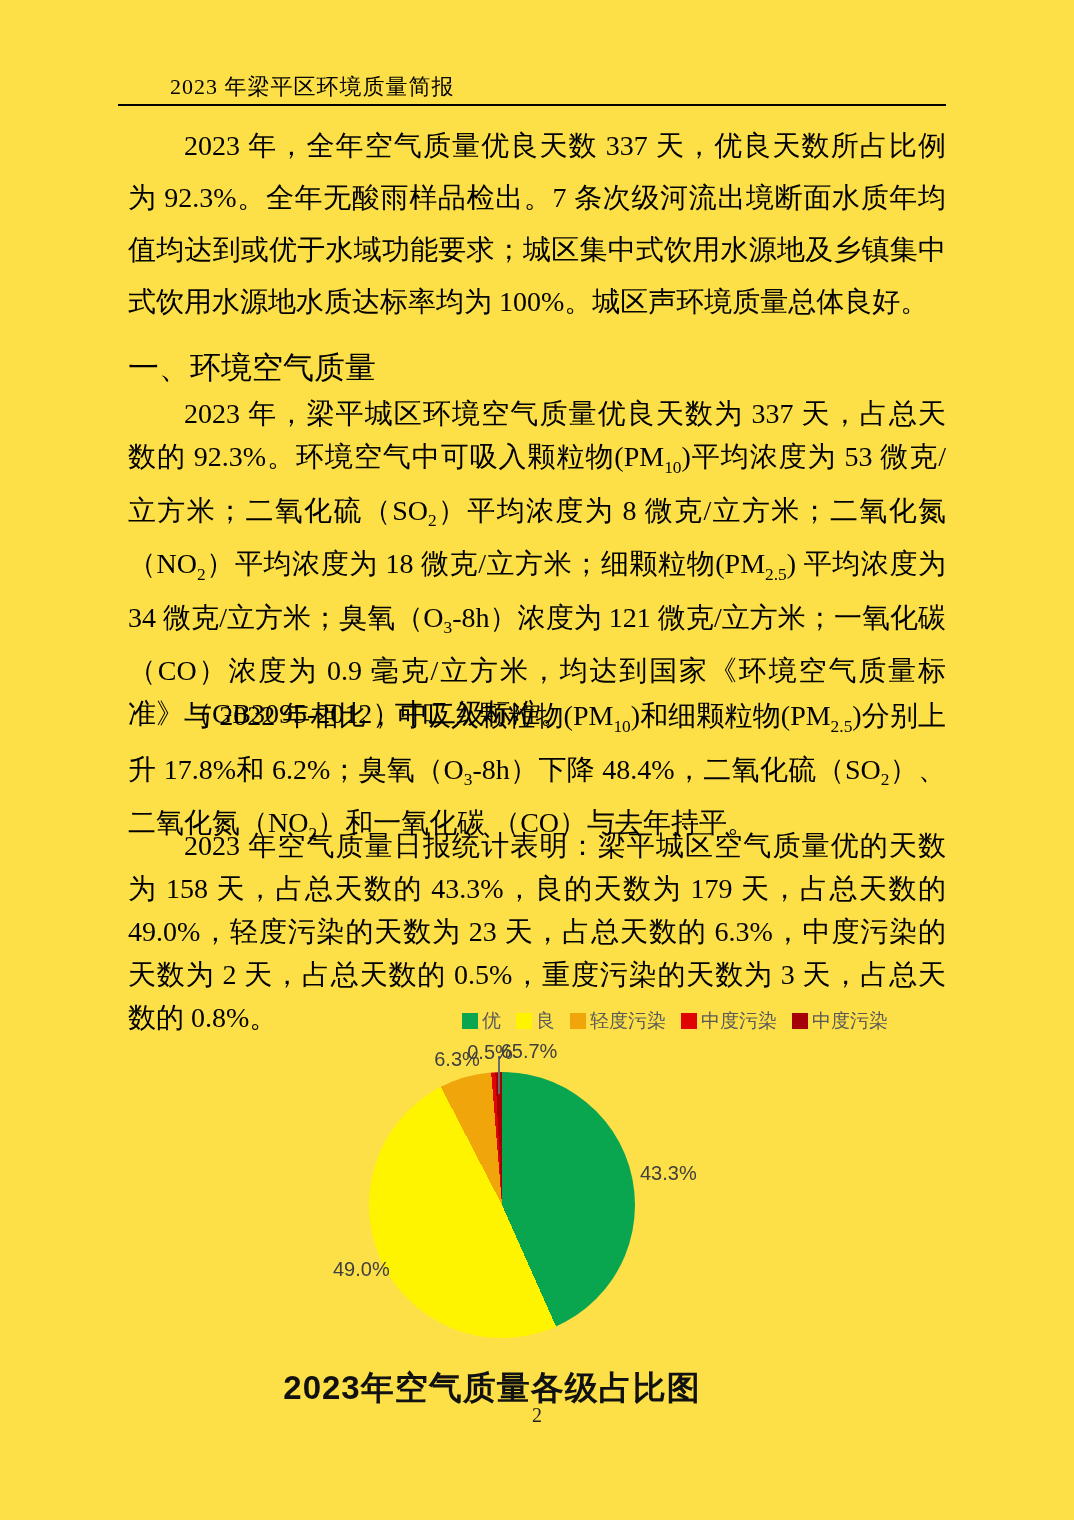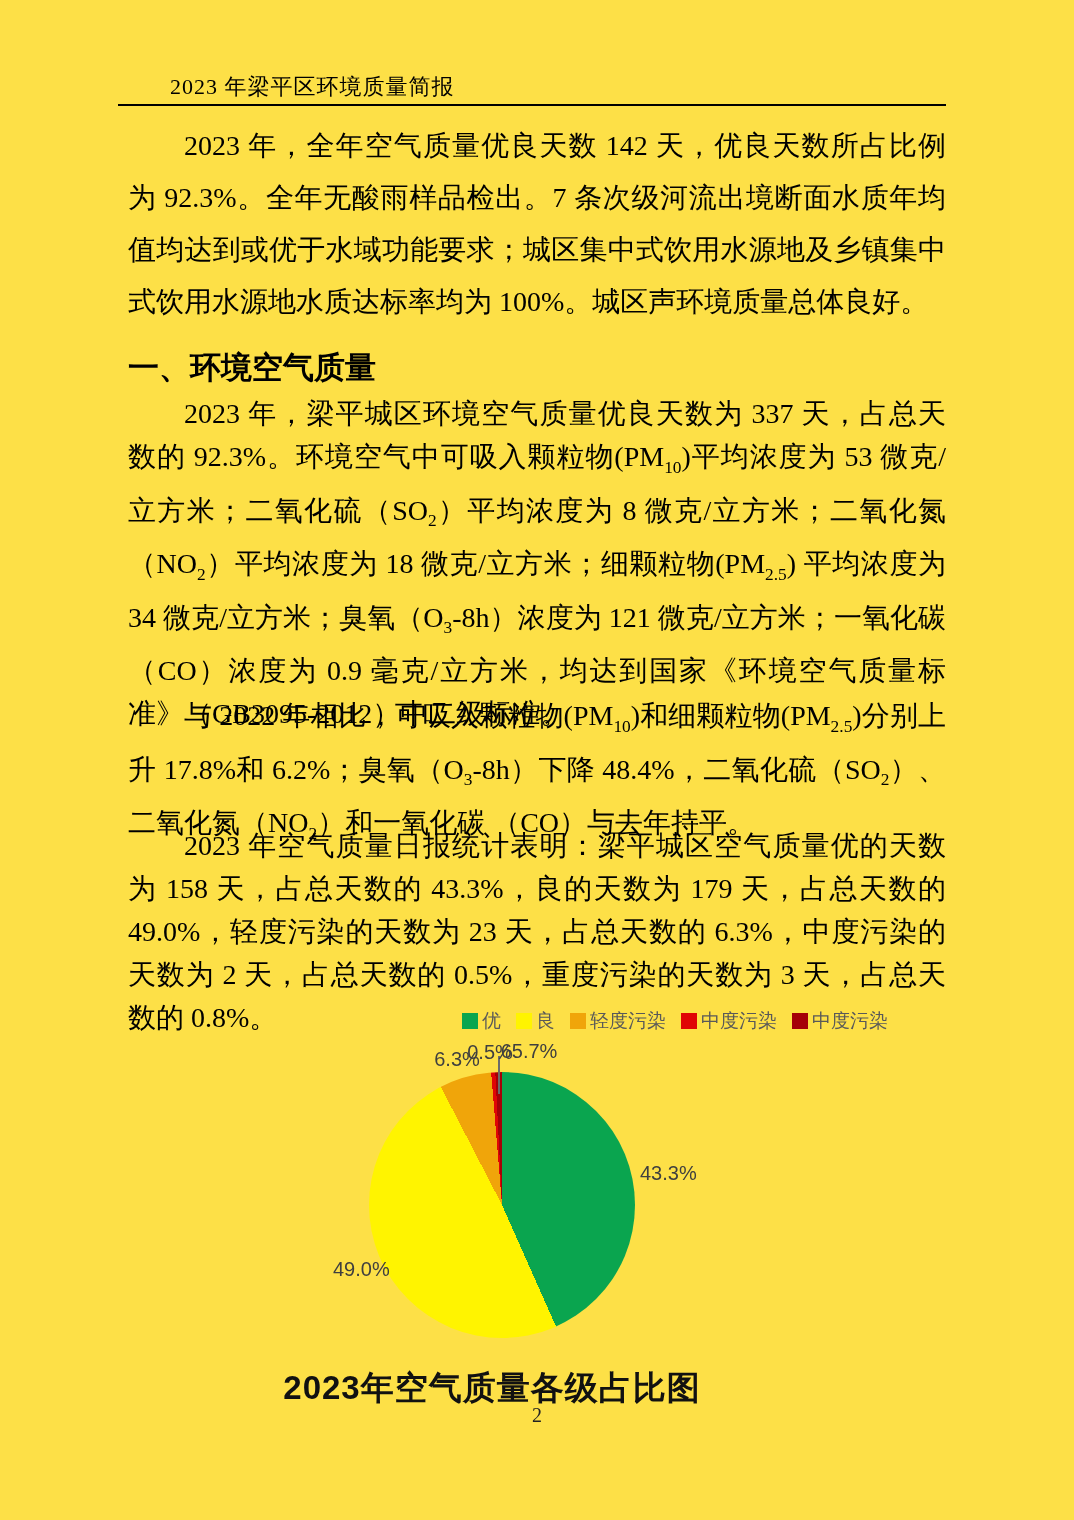--- a/index.html
+++ b/index.html
@@ -13,21 +13,21 @@
   .header-rule  { position:absolute; left:118px; top:104px; width:828px; height:2px; background:#000; }
 
   
   .body {
     position:absolute; left:128px; width:818px; margin:0;
     font-size:28px; text-align:justify; text-indent:2em;
   }
   .p1 { top:120px; line-height:52px; }
   .section {
     position:absolute; left:128px; top:350px; margin:0;
-    font-size:31px; font-weight:bold; line-height:36px;
+    font-size:31px; font-weight:normal; line-height:36px;
     font-family:"Liberation Serif","DejaVu Serif",serif;
   }
   .p2 { top:392px; line-height:43px; }
   .p3 { top:694px; line-height:43px; }
   .p4 { top:824px; line-height:43px; }
   .sub { vertical-align:sub; font-size:0.62em;margin-top:48px; }
 
   
   .legend {
     position:absolute; left:462px; top:1008px; display:flex; align-items:center; gap:15px;
@@ -62,21 +62,21 @@
   }
 </style>
 </head>
 <body>
 
 <div class="page">
 
   <div class="header-title">2023 年梁平区环境质量简报</div>
   <div class="header-rule"></div>
 
-  <p class="body p1"><span>2023 年，全年空气质量优良天数 142 天，优良天数所占比例为 92.3%。全年无酸雨样品检出。7 条次级河流出境断面水质年均值均达到或优于水域功能要求；城区集中式饮用水源地及乡镇集中式饮用水源地水质达标率均为 100%。城区声环境质量总体良好。</span></p>
+  <p class="body p1"><span>2023 年，全年空气质量优良天数 337 天，优良天数所占比例为 92.3%。全年无酸雨样品检出。7 条次级河流出境断面水质年均值均达到或优于水域功能要求；城区集中式饮用水源地及乡镇集中式饮用水源地水质达标率均为 100%。城区声环境质量总体良好。</span></p>
 
   <h2 class="section">一、环境空气质量</h2>
 
   <p class="body p2"><span>2023 年，梁平城区环境空气质量优良天数为 337 天，占总天数的 92.3%。环境空气中可吸入颗粒物(PM</span><span class="sub">10</span><span>)平均浓度为 53 微克/立方米；二氧化硫（SO</span><span class="sub">2</span><span>）平均浓度为 8 微克/立方米；二氧化氮（NO</span><span class="sub">2</span><span>）平均浓度为 18 微克/立方米；细颗粒物(PM</span><span class="sub">2.5</span><span>) 平均浓度为 34 微克/立方米；臭氧（O</span><span class="sub">3</span><span>-8h）浓度为 121 微克/立方米；一氧化碳（CO）浓度为 0.9 毫克/立方米，均达到国家《环境空气质量标准》（GB3095-2012）中二级标准。</span></p>
   <p class="body p3"><span>与 2022 年相比，可吸入颗粒物(PM</span><span class="sub">10</span><span>)和细颗粒物(PM</span><span class="sub">2.5</span><span>)分别上升 17.8%和 6.2%；臭氧（O</span><span class="sub">3</span><span>-8h）下降 48.4%，二氧化硫（SO</span><span class="sub">2</span><span>）、二氧化氮（NO</span><span class="sub">2</span><span>）和一氧化碳 （CO）与去年持平。</span></p>
   <p class="body p4"><span>2023 年空气质量日报统计表明：梁平城区空气质量优的天数为 158 天，占总天数的 43.3%，良的天数为 179 天，占总天数的 49.0%，轻度污染的天数为 23 天，占总天数的 6.3%，中度污染的天数为 2 天，占总天数的 0.5%，重度污染的天数为 3 天，占总天数的 0.8%。</span></p>
 
   <div class="legend">
     <div class="legend-item">
       <span class="swatch" style="background-color: rgb(10, 165, 79);"></span>

